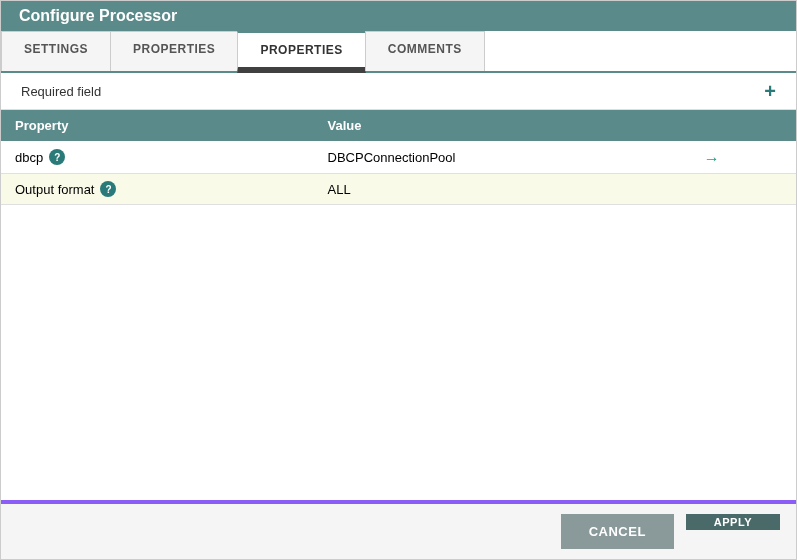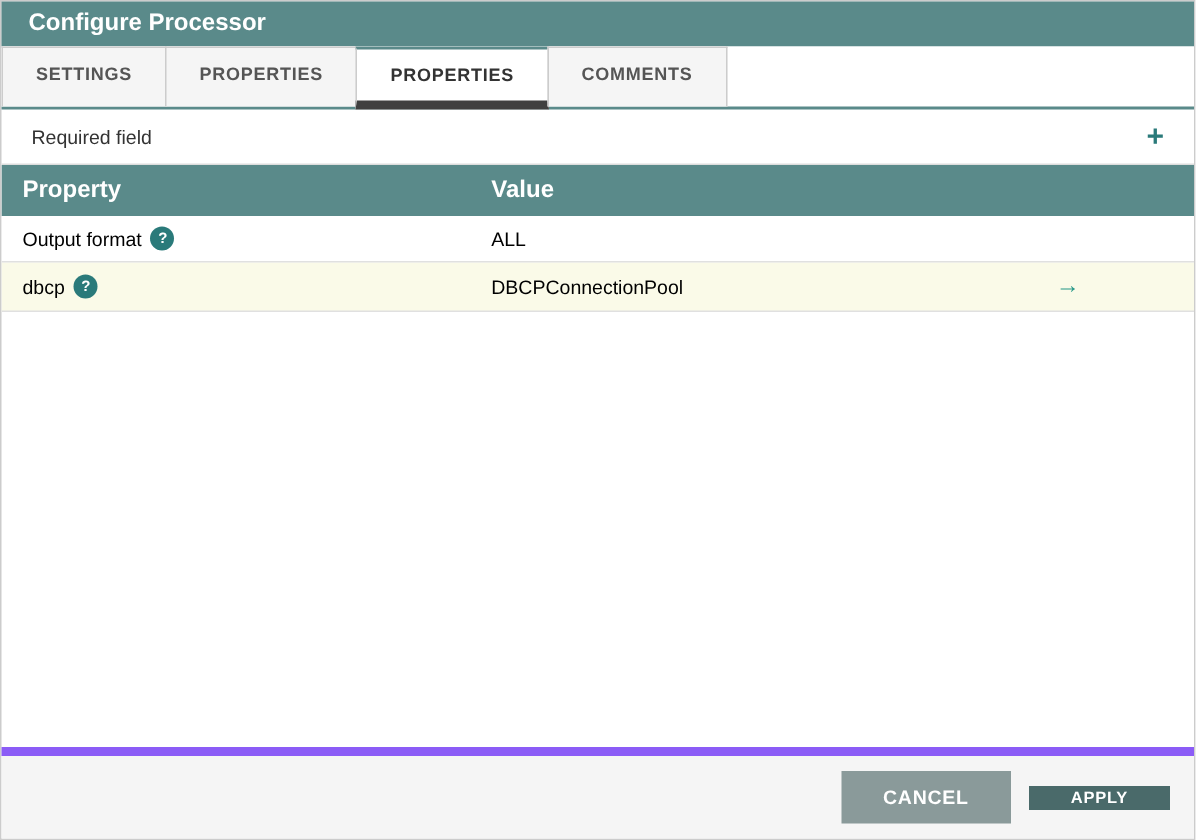--- a/index.html
+++ b/index.html
@@ -80,21 +80,21 @@
       border-collapse: collapse;
     }
     .table thead tr {
       background: #5a8a8a;
       color: #fff;
     }
     .table thead th {
       text-align: left;
       padding: 8px 14px;
       font-weight: bold;
-      font-size: 16px;
+      font-size: 13px;
     }
     .table tbody tr:nth-child(odd) {
       background: #fff;
     }
     .table tbody tr:nth-child(even) {
       background: #fafae8;
     }
     .table tbody td {
       padding: 7px 14px;
       border-bottom: 1px solid #e0e0e0;
@@ -119,23 +119,23 @@
       font-size: 16px;
       font-weight: bold;
     }
     .prop-cell {
       display: flex;
       align-items: center;
     }
     .footer {
       display: flex;
       justify-content: flex-end;
-      align-items: center;
+      align-items: flex-start;
       padding: 10px 16px;
-      border-top: 6px solid #8b5cf6;
+      border-top: 4px solid #8b5cf6;
       background: #f5f5f5;
       gap: 0;
     }
     .btn-cancel {
       background: #8a9a9a;
       color: #fff;
       border: none;
       padding: 10px 28px;
       font-size: 13px;
       font-weight: bold;
@@ -188,39 +188,39 @@
         <tr>
           <th>Property</th>
           <th>Value</th>
           <th></th>
         </tr>
       </thead>
       <tbody>
         <tr>
           <td>
             <div class="prop-cell">
-              <span>Output format</span>
-              <span class="help-icon">?</span>
-            </div>
-          </td>
-          <td>ALL</td>
-          <td></td>
-        </tr>
-        <tr>
-          <td>
-            <div class="prop-cell">
               <span>dbcp</span>
               <span class="help-icon">?</span>
             </div>
           </td>
           <td>DBCPConnectionPool</td>
           <td>
             <span class="arrow-icon">→</span>
           </td>
         </tr>
+        <tr>
+          <td>
+            <div class="prop-cell">
+              <span>Output format</span>
+              <span class="help-icon">?</span>
+            </div>
+          </td>
+          <td>ALL</td>
+          <td></td>
+        </tr>
       </tbody>
     </table>
   </div>
 
   <div class="footer">
     <button class="btn-cancel">CANCEL</button>
     <button class="btn-apply">APPLY</button>
   </div>
 </div>
 

